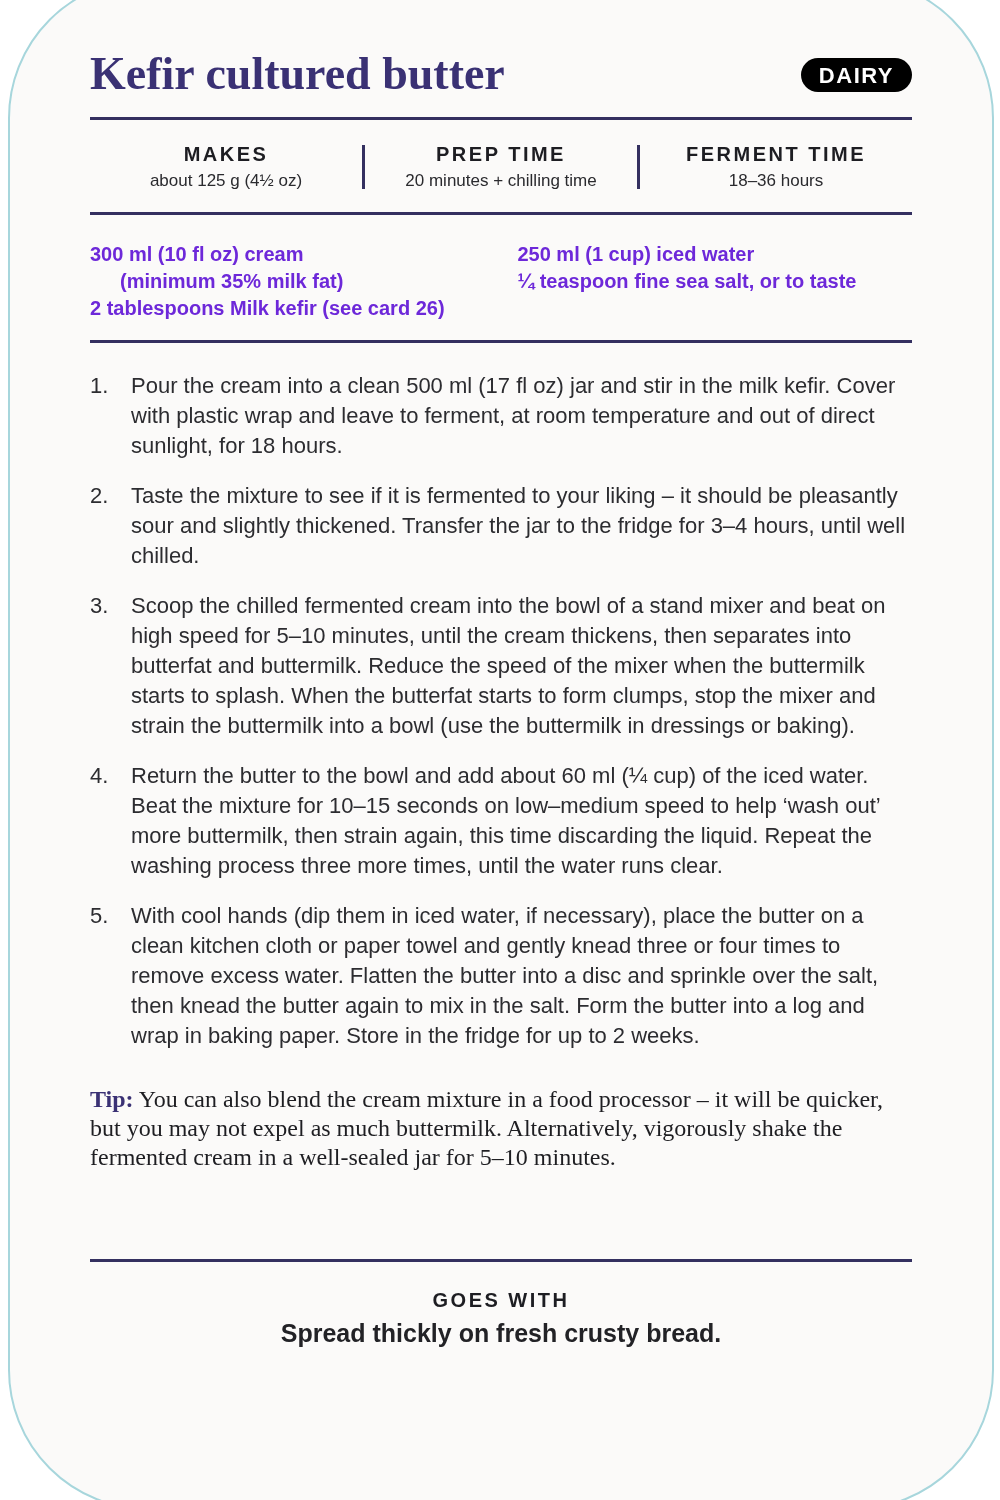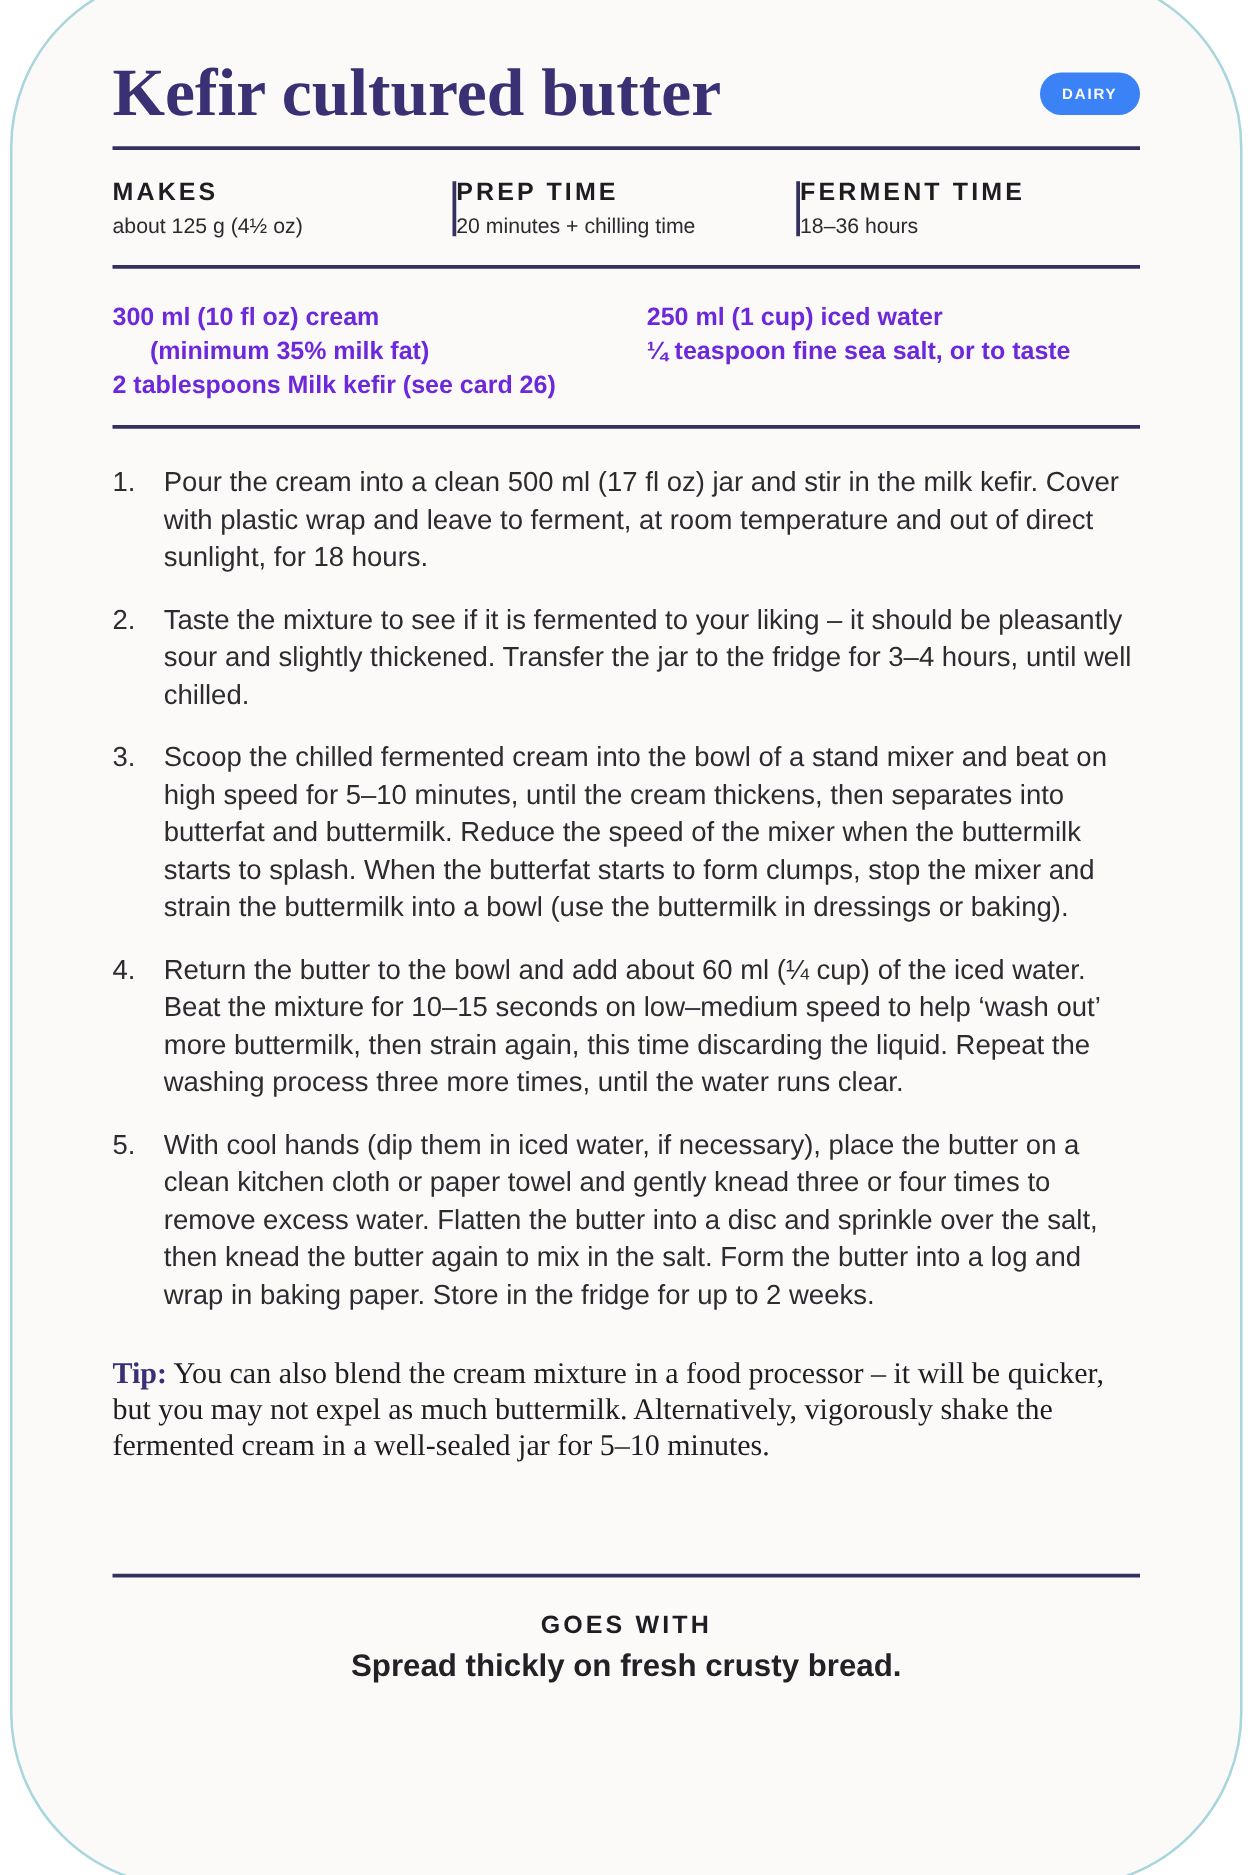--- a/index.html
+++ b/index.html
@@ -37,31 +37,31 @@
   .header-row {
     padding-top: 68px;
     display: flex;
     justify-content: space-between;
     align-items: flex-start;
   }
   .title {
     margin: 0;
     font-family: "Liberation Serif", serif;
     font-weight: 700;
-    font-size: 54px;
+    font-size: 46px;
     line-height: 52px;
     letter-spacing: 0px;
     color: #3a3174;
   }
   .badge {
     margin-top: 10px;
-    background: #3b82f6;
+    background: #000000;
     color: #ffffff;
     font-weight: 700;
-    font-size: 12px;
+    font-size: 22px;
     letter-spacing: 1.5px;
     padding: 8px 18px 7px 18px;
     border-radius: 19px;
     line-height: 19px;
   }
   .rule {
     border: 0;
     height: 3px;
     background: #343060;
     margin: 0;
@@ -70,20 +70,21 @@
   .rule-meta  { margin-top: 21px; }
   .rule-ingr  { margin-top: 18px; }
   
   .meta {
     margin-top: 23px;
     display: flex;
     align-items: stretch;
   }
   .meta-col {
     flex: 1 1 0;
+    text-align: center;
   }
   .meta-divider {
     width: 3px;
     background: #343060;
     margin: 2px 0;
   }
   .meta-label {
     font-weight: 700;
     font-size: 20px;
     letter-spacing: 2.5px;

